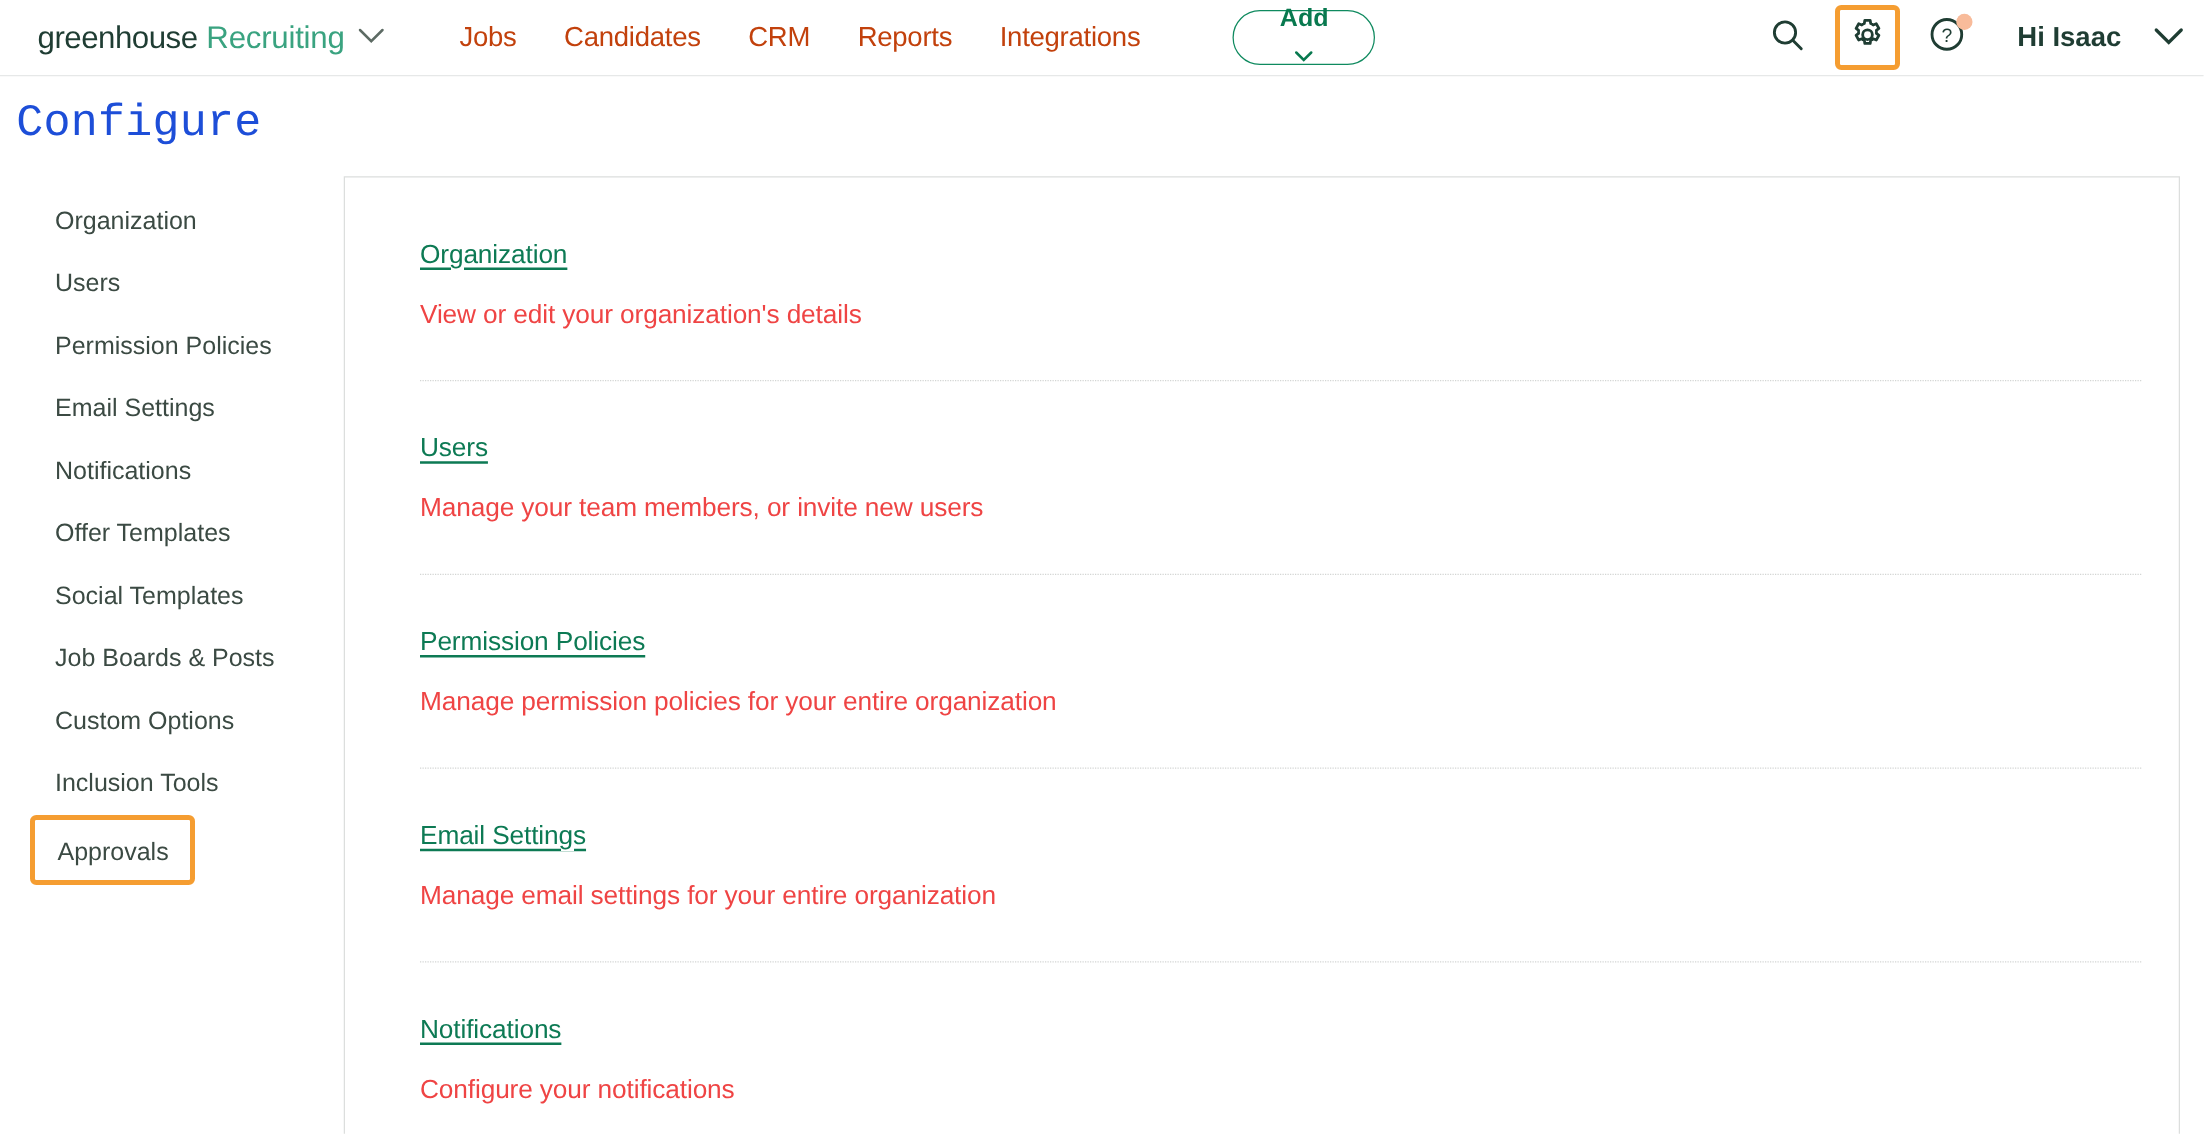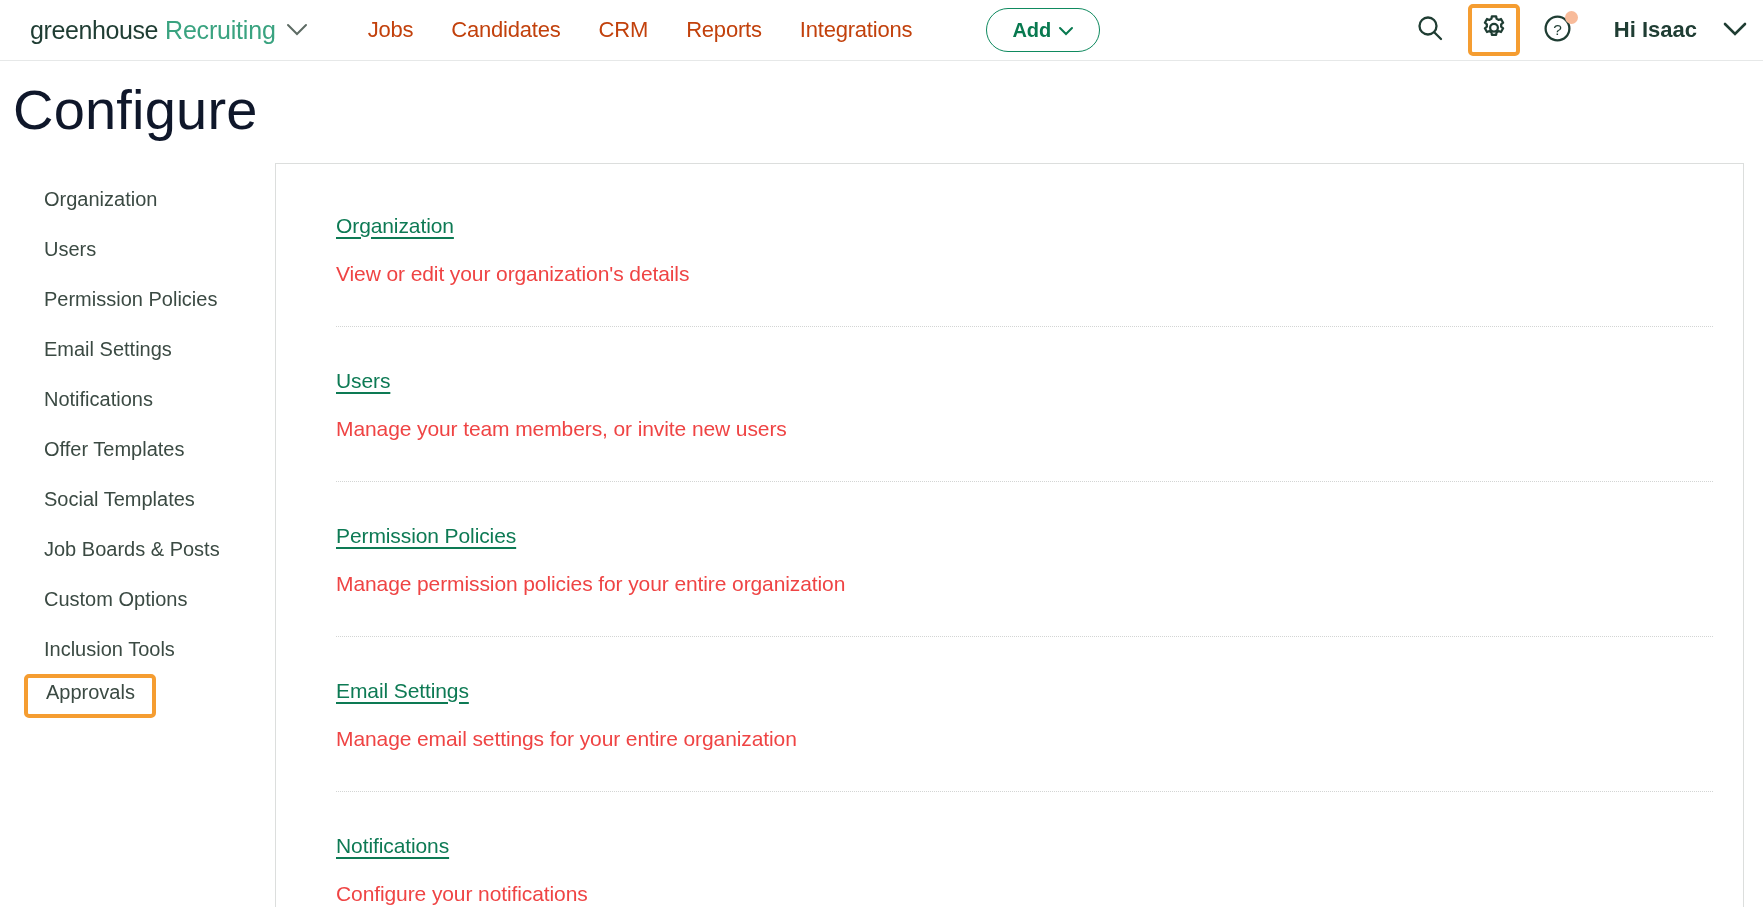--- a/index.html
+++ b/index.html
@@ -75,20 +75,21 @@
     background: #fff;
     font-size: 20px;
     font-weight: bold;
     height: 44px;
     width: 114px;
     display: flex;
     align-items: center;
     justify-content: center;
     gap: 7px;
     cursor: pointer;
+    flex-direction: column;
   }
 
   .nav-right {
     margin-left: auto;
     display: flex;
     align-items: center;
     margin-right: 16px;
     gap: 0px;
   }
   .icon-btn {
@@ -130,23 +131,23 @@
     font-size: 22px;
     font-weight: bold;
     color: #1f3d33;
     margin-left: 30px;
     cursor: pointer;
     white-space: nowrap;
   }
 
   
   .page-title {
-    font-family: Liberation Sans, sans-serif;
-    font-size: 56px;
-    color: #0f172a;
+    font-family: Liberation Mono, monospace;
+    font-size: 36px;
+    color: #1d4ed8;
     margin: 18px 0 0 13px;
     font-weight: 400;
     letter-spacing: 0.2px;
     line-height: 1.1;
   }
 
   
   .body-wrap {
     display: flex;
     align-items: flex-start;
@@ -165,21 +166,21 @@
     padding: 12px 0 12px 44px;
     cursor: pointer;
     white-space: nowrap;
     line-height: 26px;
   }
   .sidebar-item.highlight {
     border: 4px solid #f59d31;
     border-radius: 5px;
     margin-left: 24px;
     padding-left: 18px;
-    padding-top: 1px;
+    padding-top: 13px;
     padding-bottom: 9px;
     width: 132px;
     background: #fff;
   }
 
   .card {
     flex: 1;
     border: 1px solid #dcdedd;
     border-right: 1px solid #dcdedd;
     background: #ffffff;

